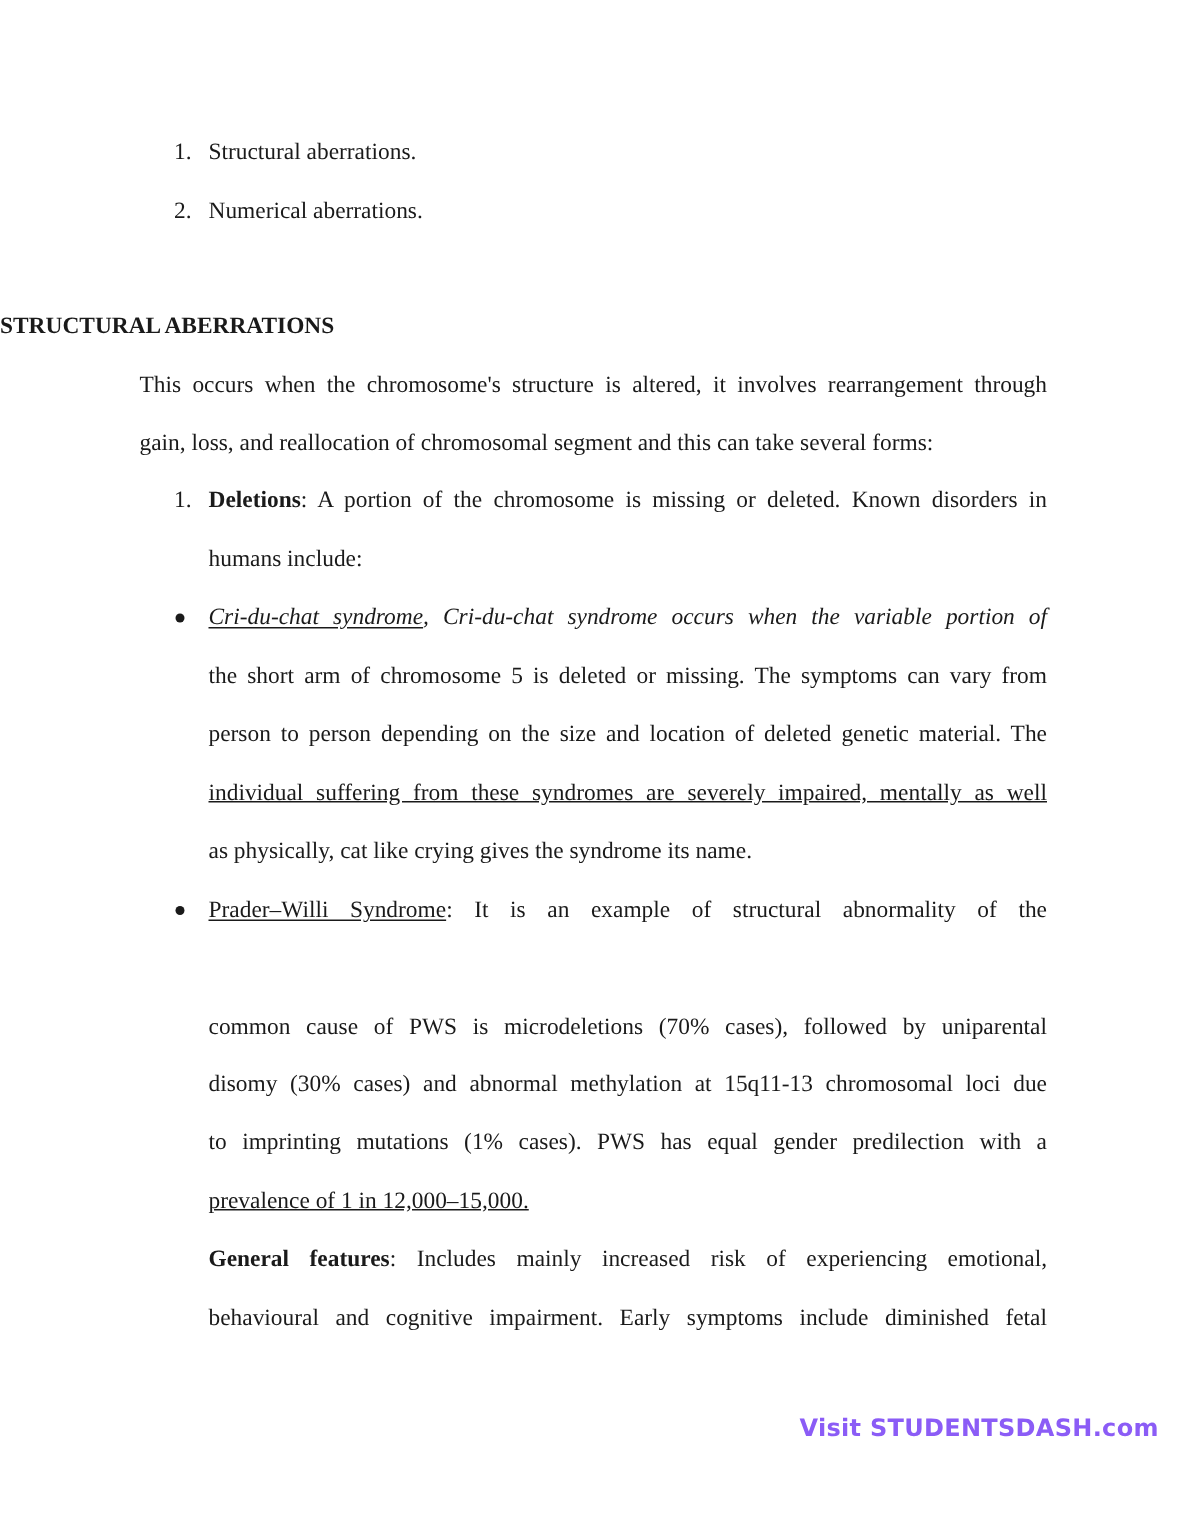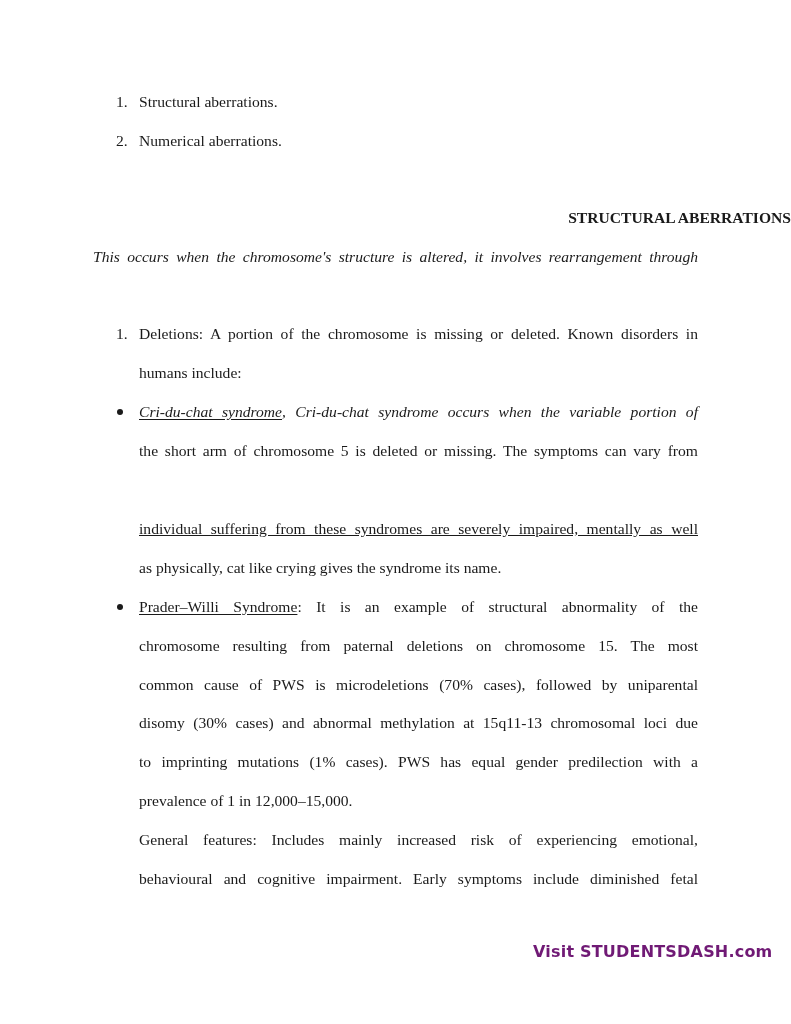--- a/index.html
+++ b/index.html
@@ -8,69 +8,70 @@
     font-family: "Liberation Serif", "DejaVu Serif", serif;
     color: #1a1a1a;
     font-size: 15.6px;
   }
   .page { position: absolute; left: 0; top: 0; width: 791px; height: 1024px; }
   .just { position: absolute; left: 139px; width: 559px; line-height: 20px; text-align: justify; text-align-last: justify; white-space: nowrap; }
   .just-left { position: absolute; left: 139px; line-height: 20px; white-space: nowrap; }
   .num { position: absolute; left: 116px; line-height: 20px; }
   .bullet { position: absolute; left: 116px; width: 8px; height: 8px; }
   .bullet::before { content: ""; position: absolute; left: 1px; top: 7px; width: 6px; height: 6px; border-radius: 50%; background: #1a1a1a; }
-  .heading { position: absolute; left: 0; width: 791px; text-align: right; font-weight: bold; line-height: 20px; }
+  .heading { position: absolute; left: 0; width: 791px; text-align: left; font-weight: bold; line-height: 20px; }
   .para { position: absolute; left: 93px; width: 605px; line-height: 20px; white-space: nowrap; }
   .para.justify { text-align: justify; text-align-last: justify; }
-  b { font-weight: normal; }
+  b { font-weight: bold; }
   u { text-decoration: underline; text-underline-offset: 2px; }
   .watermark {
     position: absolute; left: 533px; top: 942px;
     font-family: "DejaVu Sans", sans-serif; font-weight: bold; font-size: 16px;
-    color: #701a75; letter-spacing: 0.2px; white-space: nowrap;
+    color: #8b5cf6; letter-spacing: 0.2px; white-space: nowrap;
   }
 </style>
 </head>
 <body>
 
 <div class="page">
 
   <span class="num" style="top:92px;">1.</span>
   <span class="just-left" style="top:92px;">Structural aberrations.</span>
 
   <span class="num" style="top:131px;">2.</span>
   <span class="just-left" style="top:131px;">Numerical aberrations.</span>
 
   <div class="heading" style="top:208px;">STRUCTURAL ABERRATIONS</div>
 
-  <div class="para justify" style="top: 247px; white-space: normal; font-style: italic;">This occurs when the chromosome's structure is altered, it involves rearrangement through</div>
+  <div class="para justify" style="top: 247px; white-space: normal;">This occurs when the chromosome's structure is altered, it involves rearrangement through</div>
+  <div class="para" style="top:286px;">gain, loss, and reallocation of chromosomal segment and this can take several forms:</div>
 
   <span class="num" style="top:324px;">1.</span>
   <div class="just" style="top: 324px; white-space: normal;">
     <b>Deletions</b><span>: A portion of the chromosome is missing or deleted. Known disorders in</span>
   </div>
   <div class="just-left" style="top:363px;">humans include:</div>
 
   <span class="bullet" style="top:402px;"></span>
   <div class="just" style="top: 402px; white-space: normal; font-style: italic;">
     <u>Cri-du-chat syndrome</u><span>, Cri-du-chat syndrome occurs when the variable portion of</span>
   </div>
   <div class="just" style="top: 441px; white-space: normal;">the short arm of chromosome 5 is deleted or missing. The symptoms can vary from</div>
+  <div class="just" style="top: 480px; white-space: normal;">person to person depending on the size and location of deleted genetic material. The</div>
   <div class="just" style="top: 519px; white-space: normal; text-decoration: underline;">individual suffering from these syndromes are severely impaired, mentally as well</div>
   <div class="just-left" style="top:558px;">as physically, cat like crying gives the syndrome its name.</div>
 
   <span class="bullet" style="top:597px;"></span>
   <div class="just" style="top: 597px; white-space: normal;">
     <u>Prader–Willi Syndrome</u><span>: It is an example of structural abnormality of the</span>
   </div>
-  <div class="just" style="top: 636px; white-space: normal;">chromosome resulting from paternal deletions on chromosome 15. The most</div>
   <div class="just" style="top: 675px; white-space: normal;">common cause of PWS is microdeletions (70% cases), followed by uniparental</div>
   <div class="just" style="top: 713px; white-space: normal;">disomy (30% cases) and abnormal methylation at 15q11-13 chromosomal loci due</div>
   <div class="just" style="top: 752px; white-space: normal;">to imprinting mutations (1% cases). PWS has equal gender predilection with a</div>
-  <div class="just-left" style="top:791px;">prevalence of 1 in 12,000–15,000.</div>
+  <div class="just-left" style="top:791px;text-decoration:underline;">prevalence of 1 in 12,000–15,000.</div>
 
   <div class="just" style="top: 869px; white-space: normal;">behavioural and cognitive impairment. Early symptoms include diminished fetal</div>
   <div class="just" style="top: 830px; white-space: normal;">
     <b>General features</b><span>: Includes mainly increased risk of experiencing emotional,</span>
   </div>
 
   <div class="watermark">Visit STUDENTSDASH.com</div>
 </div>
 
 </body></html>

